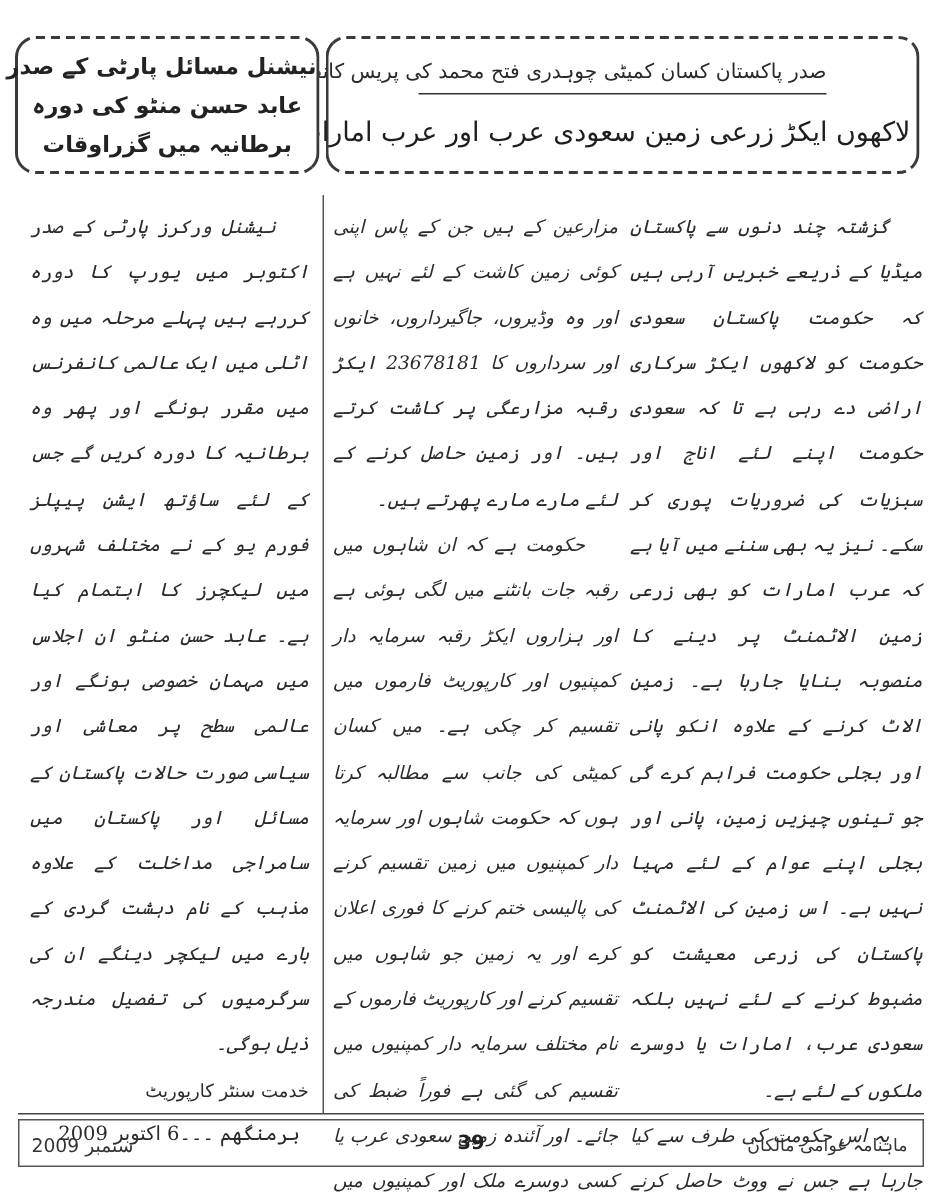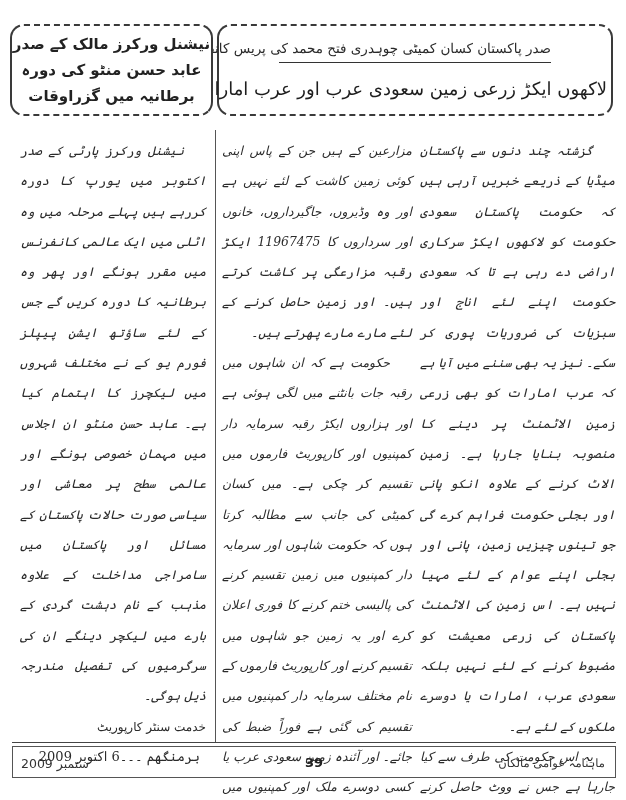--- a/index.html
+++ b/index.html
@@ -63,33 +63,33 @@
 </head>
 <body>
 
 <div class="box box-right">
   <div class="sub">صدر پاکستان کسان کمیٹی چوہدری فتح محمد کی پریس کانفرنس</div>
   <div class="headline">لاکھوں ایکڑ زرعی زمین سعودی عرب اور عرب امارات کو دینے کا منصوبہ</div>
 </div>
 
 <div class="box box-left">
   <div class="lines">
-    <div class="line">نیشنل ورکرز مالک کے صدر</div>
+    <div class="line">نیشنل مسائل پارٹی کے صدر</div>
     <div class="line">عابد حسن منٹو کی دورہ</div>
     <div class="line">برطانیہ میں گزراوقات</div>
   </div>
 </div>
 
 <div class="col col-right urdu">
   <p class="indent">گزشتہ چند دنوں سے پاکستان میڈیا کے ذریعے خبریں آرہی ہیں کہ حکومت پاکستان سعودی حکومت کو لاکھوں ایکڑ سرکاری اراضی دے رہی ہے تا کہ سعودی حکومت اپنے لئے اناج اور سبزیات کی ضروریات پوری کر سکے۔ نیز یہ بھی سننے میں آیا ہے کہ عرب امارات کو بھی زرعی زمین الاٹمنٹ پر دینے کا منصوبہ بنایا جارہا ہے۔ زمین الاٹ کرنے کے علاوہ انکو پانی اور بجلی حکومت فراہم کرے گی جو تینوں چیزیں زمین، پانی اور بجلی اپنے عوام کے لئے مہیا نہیں ہے۔ اس زمین کی الاٹمنٹ پاکستان کی زرعی معیشت کو مضبوط کرنے کے لئے نہیں بلکہ سعودی عرب، امارات یا دوسرے ملکوں کے لئے ہے۔</p>
   <p class="indent">یہ اس حکومت کی طرف سے کیا جارہا ہے جس نے ووٹ حاصل کرنے کے لئے روٹی، کپڑا اور مکان کا وعدہ کیا ہوا ہے اور عوام جو زرعی معیشت سے منسلک ہیں ان کے 3815006 خاندانوں کے پاس ایک ایکڑ سے کم اور 15 ایکڑ سے کم کے مالکان ہیں جو اپنی گزراوقات کے لئے دوسروں سے ٹھیکہ یا مزارعگی پر رقبہ حاصل کر کے گزراوقات کرتے ہیں۔ نیز 926562 خاندان صرف</p>
 </div>
 
 <div class="col col-mid urdu">
-  <p>مزارعین کے ہیں جن کے پاس اپنی کوئی زمین کاشت کے لئے نہیں ہے اور وہ وڈیروں، جاگیرداروں، خانوں اور سرداروں کا 11967475 ایکڑ رقبہ مزارعگی پر کاشت کرتے ہیں۔ اور زمین حاصل کرنے کے لئے مارے مارے پھرتے ہیں۔</p>
+  <p>مزارعین کے ہیں جن کے پاس اپنی کوئی زمین کاشت کے لئے نہیں ہے اور وہ وڈیروں، جاگیرداروں، خانوں اور سرداروں کا 23678181 ایکڑ رقبہ مزارعگی پر کاشت کرتے ہیں۔ اور زمین حاصل کرنے کے لئے مارے مارے پھرتے ہیں۔</p>
   <p class="indent">حکومت ہے کہ ان شاہوں میں رقبہ جات بانٹنے میں لگی ہوئی ہے اور ہزاروں ایکڑ رقبہ سرمایہ دار کمپنیوں اور کارپوریٹ فارموں میں تقسیم کر چکی ہے۔ میں کسان کمیٹی کی جانب سے مطالبہ کرتا ہوں کہ حکومت شاہوں اور سرمایہ دار کمپنیوں میں زمین تقسیم کرنے کی پالیسی ختم کرنے کا فوری اعلان کرے اور یہ زمین جو شاہوں میں تقسیم کرنے اور کارپوریٹ فارموں کے نام مختلف سرمایہ دار کمپنیوں میں تقسیم کی گئی ہے فوراً ضبط کی جائے۔ اور آئندہ زمین سعودی عرب یا کسی دوسرے ملک اور کمپنیوں میں تقسیم نہ کی جائے۔ یہ زمین مزارعین چھوٹے مالک کسانوں میں مفت تقسیم کی جائے۔ اور ان کی مالی مدد کی جائے تا کہ دیہات سے بیکاری ختم ہو اور ملک اناج و زرعی اجناس میں خود کفیل ہو سکے۔</p>
 </div>
 
 <div class="vrule vrule-2"></div>
 
 <div class="col col-left urdu">
   <p class="indent">نیشنل ورکرز پارٹی کے صدر اکتوبر میں یورپ کا دورہ کررہے ہیں پہلے مرحلہ میں وہ اٹلی میں ایک عالمی کانفرنس میں مقرر ہونگے اور پھر وہ برطانیہ کا دورہ کریں گے جس کے لئے ساؤتھ ایشن پیپلز فورم یو کے نے مختلف شہروں میں لیکچرز کا اہتمام کیا ہے۔ عابد حسن منٹو ان اجلاس میں مہمان خصوصی ہونگے اور عالمی سطح پر معاشی اور سیاسی صورت حالات پاکستان کے مسائل اور پاکستان میں سامراجی مداخلت کے علاوہ مذہب کے نام دہشت گردی کے بارے میں لیکچر دینگے ان کی سرگرمیوں کی تفصیل مندرجہ ذیل ہوگی۔</p>
   <div class="sched">
     <div class="venue-line">خدمت سنٹر کارپوریٹ</div>
     <div class="date-line">برمنگھم ۔۔۔6 اکتوبر 2009</div>

